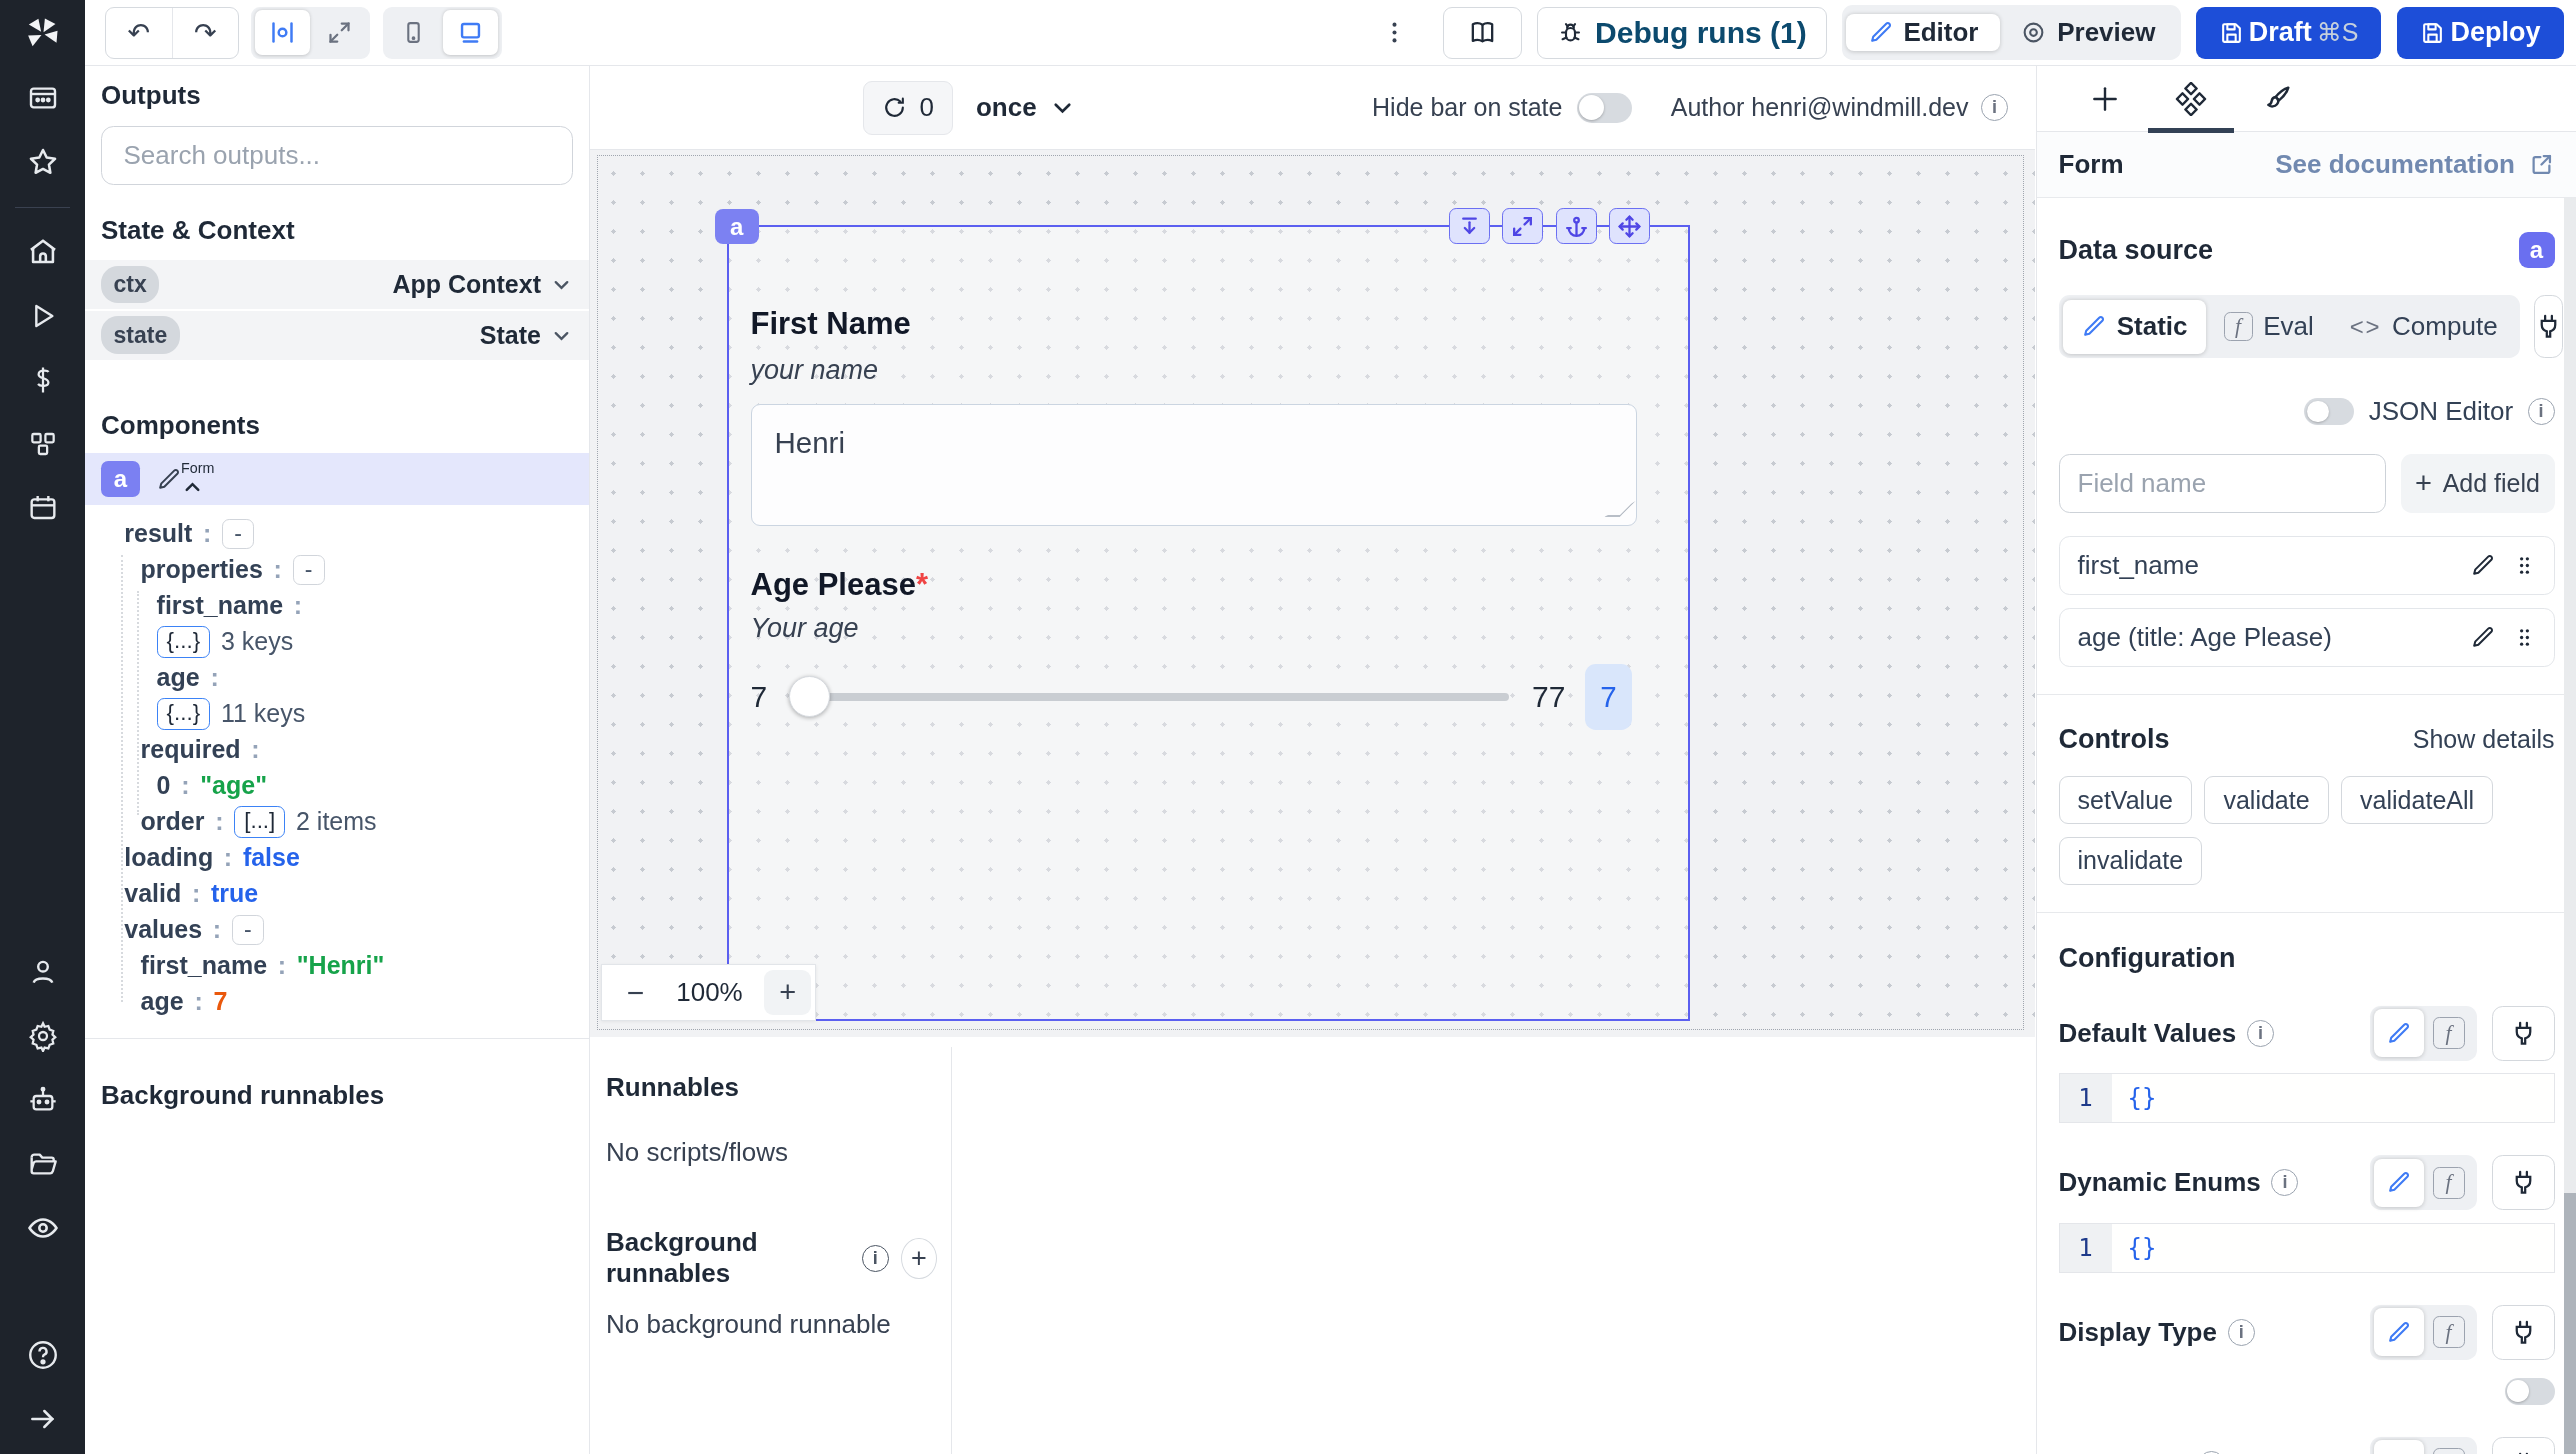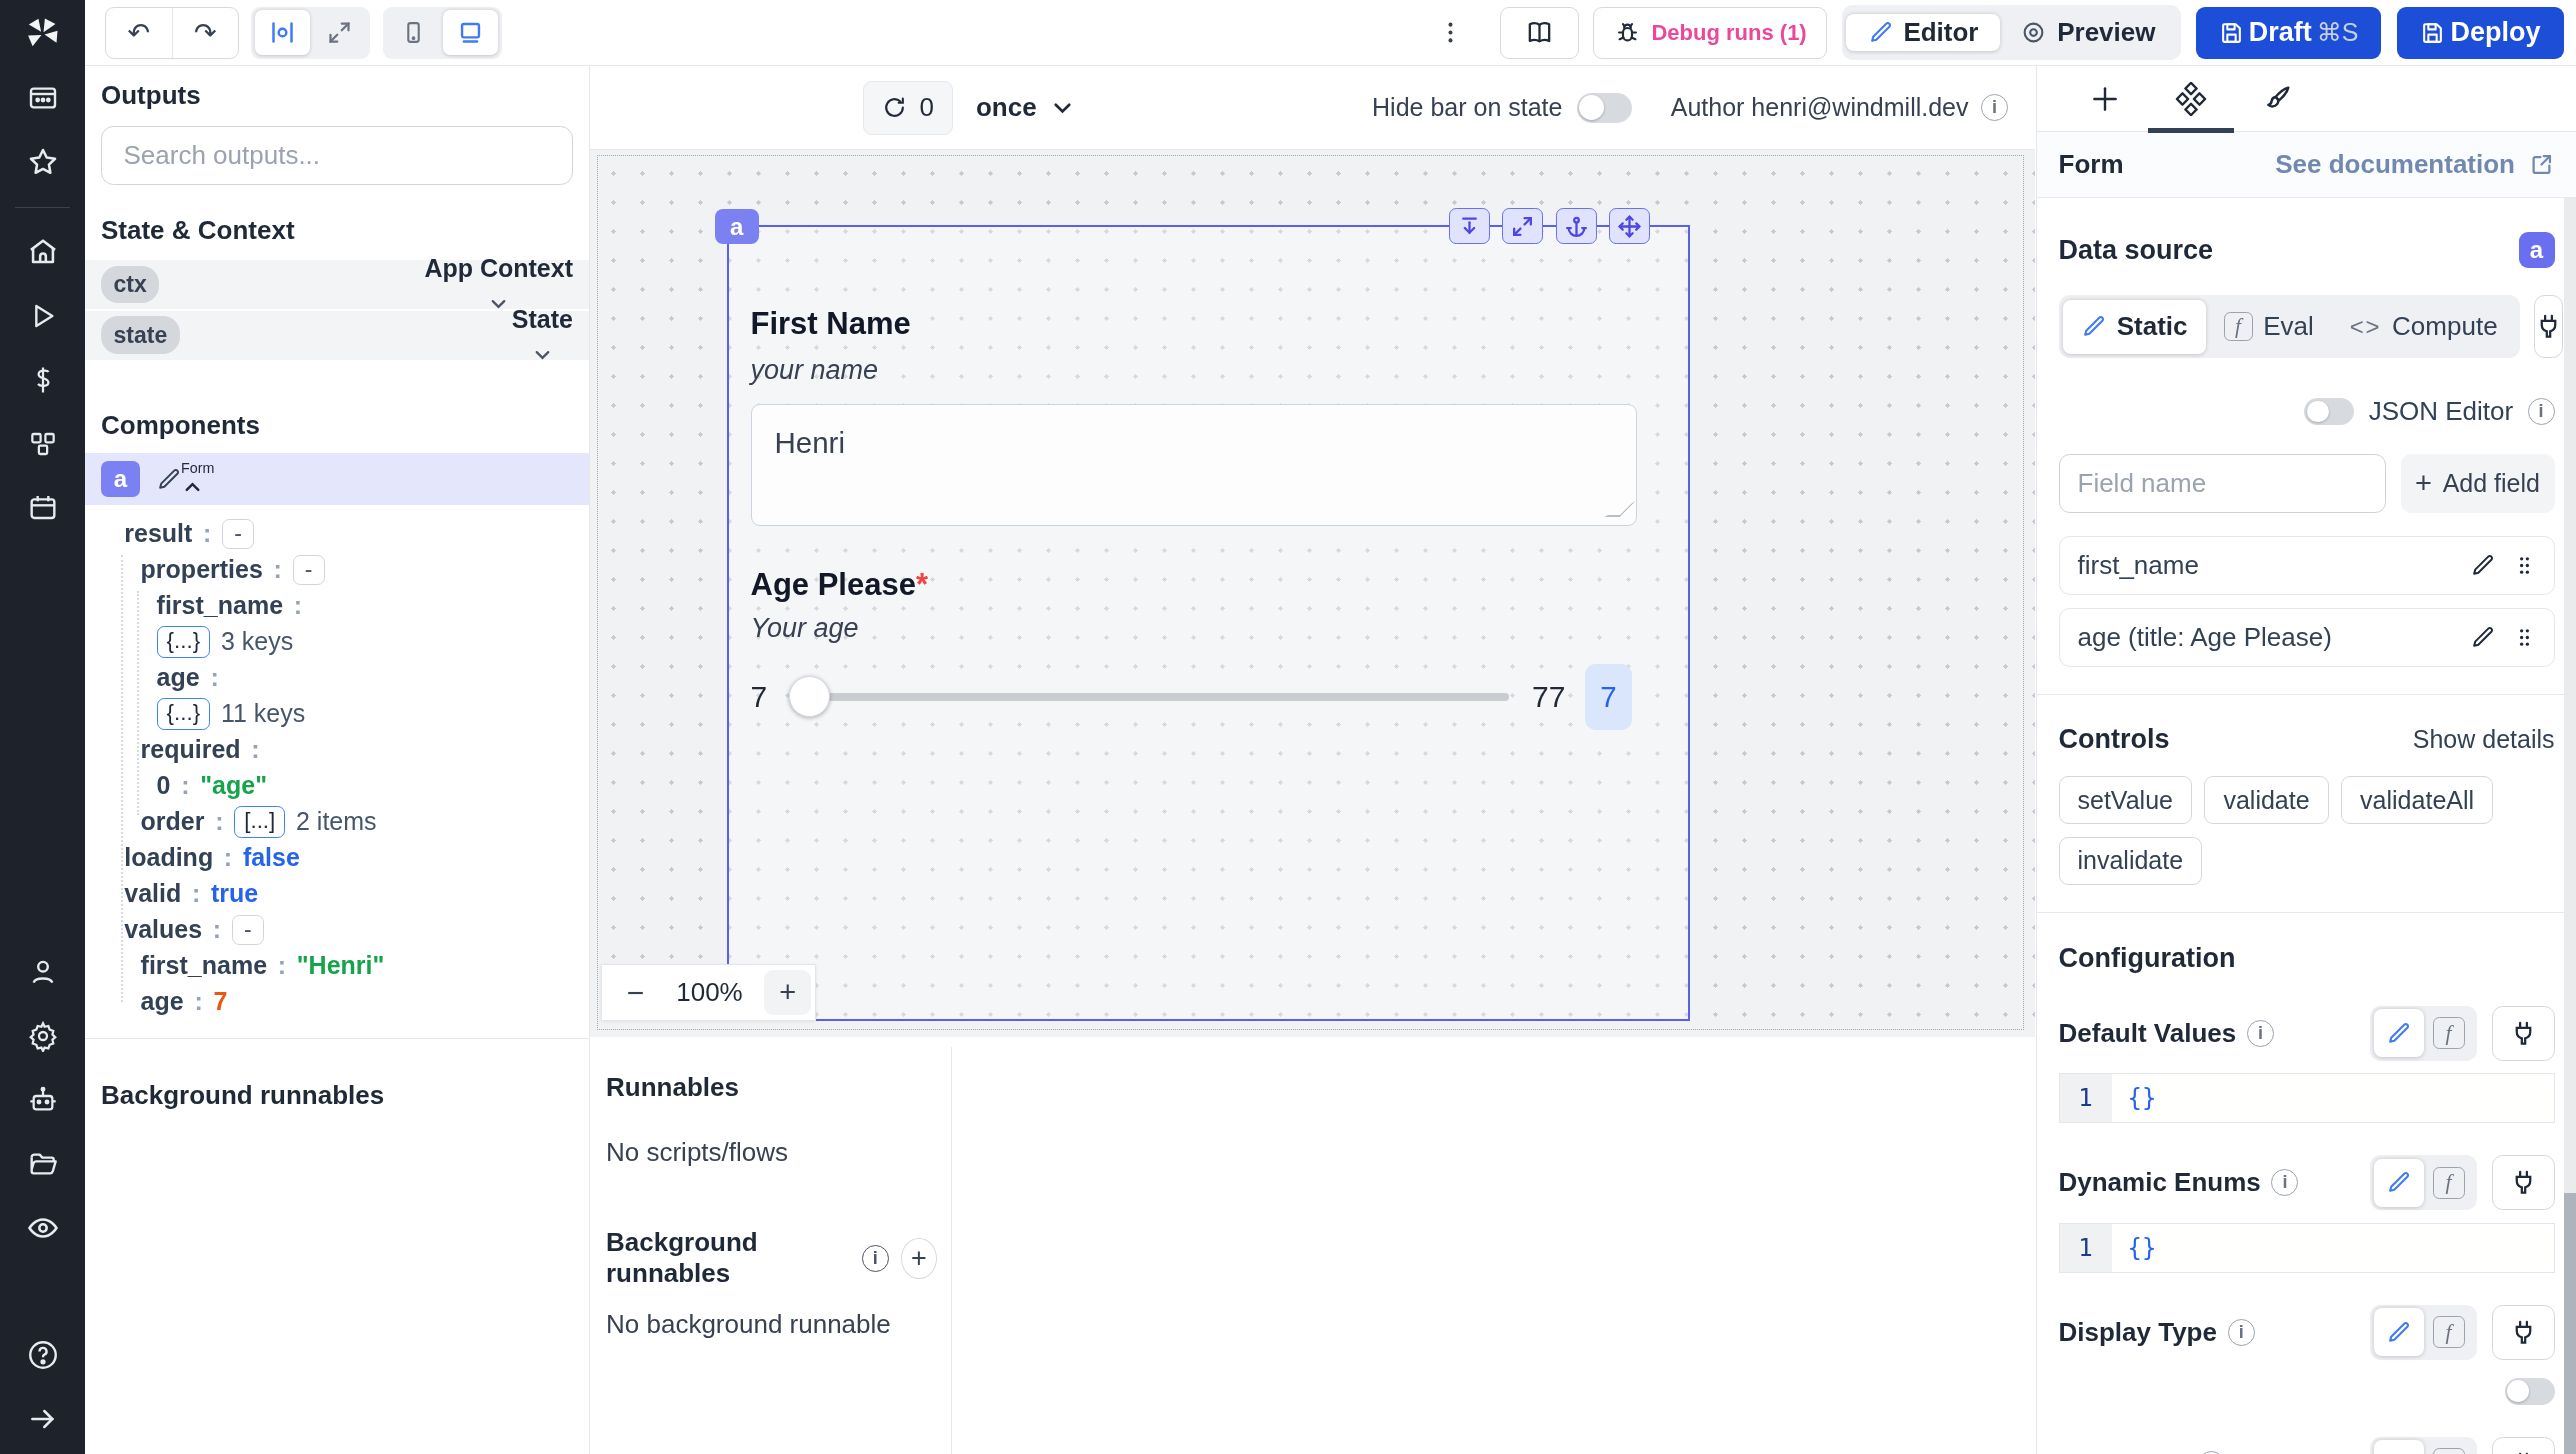--- a/index.html
+++ b/index.html
@@ -25,41 +25,41 @@
   .tb-input::placeholder { color:#9aa3af; }
   .btn-group { display:flex; align-items:center; border:1.8px solid #d6dadf; border-radius:9px; height:52px; background:#fff; overflow:hidden; }
   .btn-group .seg { width:66px; height:100%; display:flex; align-items:center; justify-content:center; font-size:27px; color:#374151; }
   .btn-group .seg + .seg { border-left:1.8px solid #e5e7eb; }
   .toggle-group { display:flex; align-items:center; background:#eef0f3; border-radius:9px; height:52px; padding:3.6px; gap:1.8px; }
   .toggle-group .tseg { height:45px; min-width:55px; padding:0 7.2px; border-radius:7.2px; display:flex; align-items:center; justify-content:center; color:#6b7280; }
   .toggle-group .tseg.active { background:#fff; box-shadow:0 0.9px 3.6px rgba(0,0,0,.18); }
   .icon-btn { width:79px; height:52px; border:1.8px solid #d6dadf; border-radius:9px; background:#fff;
               display:flex; align-items:center; justify-content:center; color:#1f2937; }
   .pill-btn { height:52px; border:1.8px solid #d6dadf; border-radius:9px; background:#fff; display:flex; align-items:center;
-              gap:10.7px; padding:0 19.7px; font-size:22px; font-weight:700; color:#ec4899; }
+              gap:10.7px; padding:0 19.7px; font-size:30px; font-weight:700; color:#0c4a6e; }
   .seg-ep { display:flex; align-items:center; background:#eef0f3; border-radius:10.7px; height:55px; padding:4.5px; }
   .seg-ep .eseg { height:37px; border-radius:8px; display:flex; align-items:center; gap:10.7px; padding:0 21.5px;
                   font-size:26px; font-weight:700; color:#1f2937; }
   .seg-ep .eseg.active { background:#fff; box-shadow:0 0.9px 4.5px rgba(0,0,0,.18); }
   .slate-btn { height:52px; border-radius:9px; background:#1d4ed8; color:#fff; display:flex; align-items:center;
                gap:5px; padding:0 23px; font-size:27px; font-weight:700; }
   .slate-btn .kbd { color:#c6d0dc; font-weight:400; font-size:25px; }
 
   
   #leftpanel { position:absolute; left:85px; top:66px; width:505px; height:1388px; background:#fff;
                border-right:1.8px solid #e5e7eb; padding:14.3px 16px 0 16px; }
   .lp-h { font-size:26px; font-weight:700; color:#1f2937; }
   .lp-search { margin-top:14.3px; width:100%; height:59px; border:1.8px solid #d1d5db; border-radius:12.5px;
                font-size:26px; padding:0 21.5px; color:#374151; outline:none;
                font-family:"Liberation Sans","DejaVu Sans",sans-serif; }
   .lp-search::placeholder { color:#9aa3af; }
   .lp-row { margin:0 -16px; height:49px; background:#f3f4f6; display:flex; align-items:center; padding:0 16px; }
   .lp-row + .lp-row { margin-top:1.8px; }
   .lp-badge { background:#d4d8dd; color:#374151; font-weight:700; font-size:23px; border-radius:17px; padding:5.4px 12.5px; }
-  .lp-row .rt { margin-left:auto; font-weight:700; font-size:25px; color:#1f2937; display:flex; align-items:center; gap:9px;flex-direction:column; }
+  .lp-row .rt { margin-left:auto; font-weight:700; font-size:25px; color:#1f2937; display:flex; align-items:center; gap:9px; }
   .lp-form-row { margin:12.5px -16px 0; height:52px; background:#e4e7fc; display:flex; align-items:center; padding:0 16px; }
   .a-badge { width:39px; height:36px; background:#7b80f2; color:#fff; font-weight:700; font-size:24px;
              border-radius:7.2px; display:flex; align-items:center; justify-content:center; }
   .tree { position:relative; padding:10.7px 0 12.5px 3.6px; }
   .trow { height:36px; display:flex; align-items:center; gap:10.7px; font-size:25px; }
   .tkey { font-weight:700; color:#334155; }
   .tcolon { color:#94a3b8; font-weight:700; }
   .tbtn { width:32px; height:30px; border:1.8px solid #d1d5db; border-radius:7.2px; color:#475569;
           display:flex; align-items:center; justify-content:center; font-size:23px; background:#fff; }
   .tchip { border:1.8px solid #3b82f6; border-radius:7.2px; color:#1f2937; padding:0.9px 9px 2.7px; font-size:22.4px; background:#fff; }

